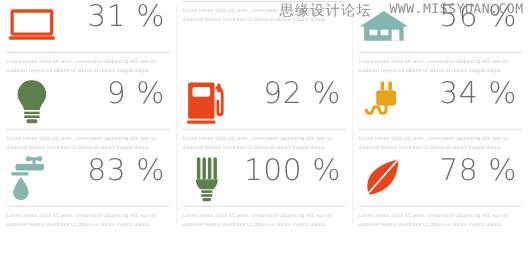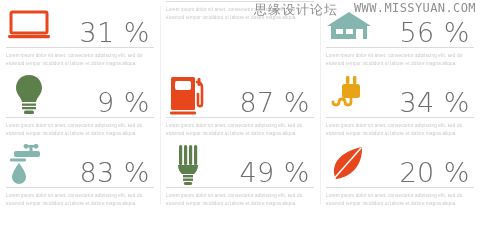--- a/index.html
+++ b/index.html
@@ -26,21 +26,21 @@
     position: relative;
     padding: 0 6px;
     box-sizing: border-box;
     display: flex;
     flex-direction: column;
     justify-content: flex-start;
   }
   .cell-top {
     height: 44px;
     display: flex;
-    align-items: flex-end;
+    align-items: flex-start;
     justify-content: space-between;
     padding-top: 2px;
   }
   .icon-wrap {
     width: 46px;
     height: 42px;
     flex: 0 0 46px;
     display: flex;
     align-items: center;
     justify-content: center;
@@ -162,21 +162,21 @@
     <div class="cell-top">
       <span class="icon-wrap">
         <svg width="40" height="42" viewBox="0 0 40 42">
           <rect x="2" y="3" width="24" height="33" rx="1.5" fill="#E8471E"></rect>
           <rect x="6" y="7" width="16" height="9" rx="2" fill="#ffffff"></rect>
           <rect x="1" y="37.5" width="26" height="3" rx="1.3" fill="#E8471E"></rect>
           <path d="M28 8 C32 8 33 11 33 14 L33 30 C33 33 29 33 29 30 L29 20" stroke="#E8471E" stroke-width="2.6" fill="none" stroke-linecap="round"></path>
           <rect x="28.5" y="4" width="3" height="8" rx="1.4" fill="#E8471E"></rect>
         </svg>
       </span>
-      <span class="stat-value">87 %</span>
+      <span class="stat-value">92 %</span>
     </div>
     <div class="rule"></div>
     <div class="caption">Lorem ipsum dolor sit amet, consectetur adipiscing elit, sed do eiusmod tempor incididunt ut labore et dolore magna aliqua</div>
   </div>
 
   <div class="cell">
     <div class="cell-top">
       <span class="icon-wrap">
         <svg width="42" height="40" viewBox="0 0 42 40">
           <rect x="18" y="1" width="3.4" height="8" rx="1.3" fill="#E8A317"></rect>
@@ -217,35 +217,35 @@
           <rect x="6" y="1" width="3.2" height="20" rx="1.5" fill="#5D7F4B"></rect>
           <rect x="11" y="1" width="3.2" height="20" rx="1.5" fill="#5D7F4B"></rect>
           <rect x="16" y="1" width="3.2" height="20" rx="1.5" fill="#5D7F4B"></rect>
           <rect x="21" y="1" width="3.2" height="20" rx="1.5" fill="#5D7F4B"></rect>
           <path d="M5 21 L25 21 C25 27 21 30 21 30 L9 30 C9 30 5 27 5 21 Z" fill="#5D7F4B"></path>
           <rect x="10" y="31" width="10" height="2.4" fill="#5D7F4B"></rect>
           <rect x="10" y="34.5" width="10" height="2.4" fill="#5D7F4B"></rect>
           <rect x="11" y="38" width="8" height="3" rx="1.3" fill="#5D7F4B"></rect>
         </svg>
       </span>
-      <span class="stat-value">49 %</span>
+      <span class="stat-value">100 %</span>
     </div>
     <div class="rule"></div>
     <div class="caption">Lorem ipsum dolor sit amet, consectetur adipiscing elit, sed do eiusmod tempor incididunt ut labore et dolore magna aliqua</div>
   </div>
 
   <div class="cell">
     <div class="cell-top">
       <span class="icon-wrap">
         <svg width="42" height="40" viewBox="0 0 42 40">
           <path d="M34 2 C34 2 12 6 7 20 C4 28 8 34 8 34 C8 34 20 33 28 23 C35 14 34 2 34 2 Z" fill="#E8471E"></path>
           <path d="M33 3 L3 37" stroke="#ffffff" stroke-width="1.5" fill="none" stroke-linecap="round"></path>
         </svg>
       </span>
-      <span class="stat-value">20 %</span>
+      <span class="stat-value">78 %</span>
     </div>
     <div class="rule"></div>
     <div class="caption">Lorem ipsum dolor sit amet, consectetur adipiscing elit, sed do eiusmod tempor incididunt ut labore et dolore magna aliqua</div>
   </div>
 
   <div class="col-divider" style="left:160px;"></div>
   <div class="col-divider" style="left:320px;"></div>
 </div>
 
 <div class="watermark">

